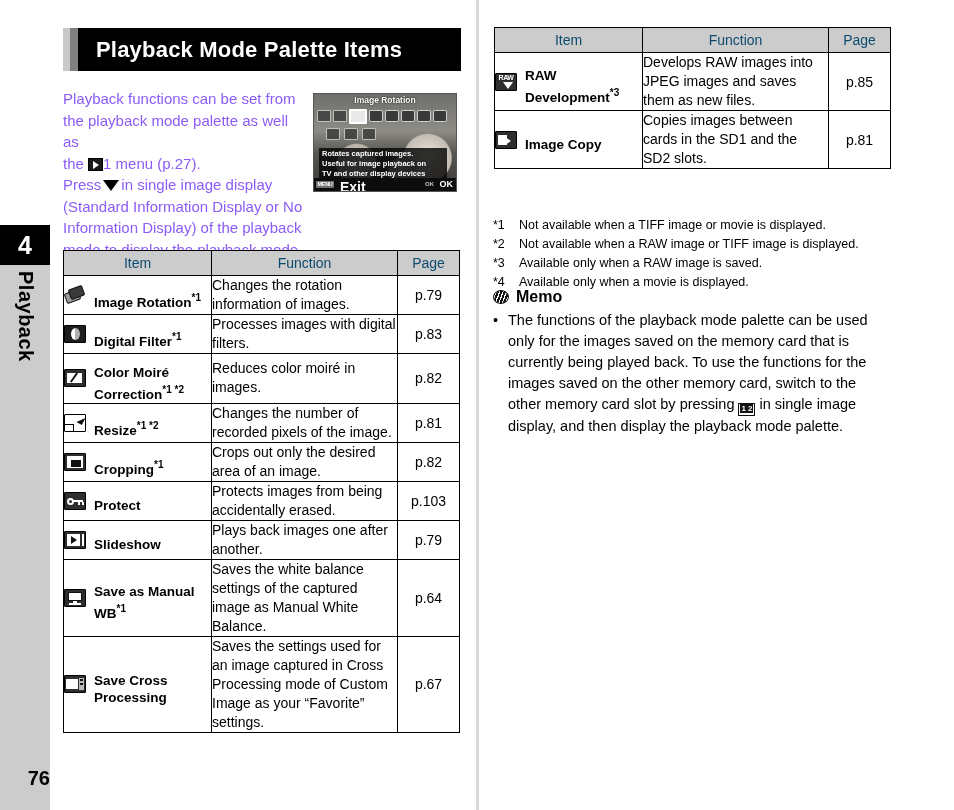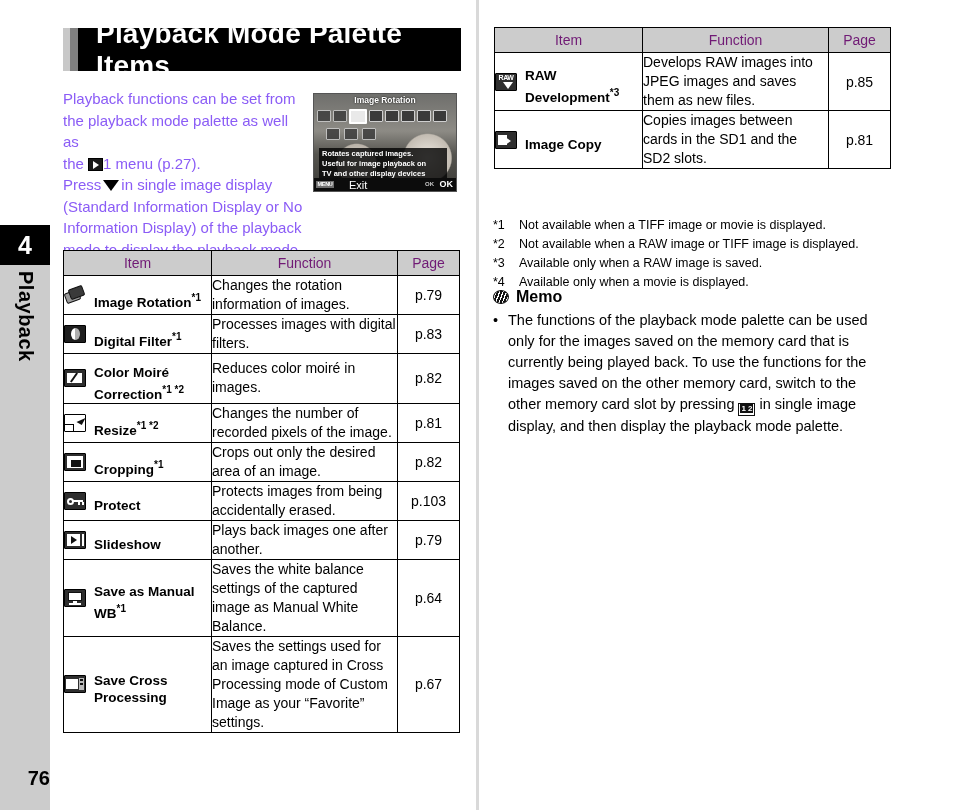--- a/index.html
+++ b/index.html
@@ -98,21 +98,21 @@
   #header-accent-dark {
     position: absolute;
     left: 7px; top: 0;
     width: 8px; height: 43px;
     background: #808080;
   }
   #section-title {
     position: relative;
     margin-left: 33px;
     color: #ffffff;
-    font-size: 28px;
+    font-size: 22px;
     font-weight: bold;
     letter-spacing: 0.2px;
   }
 
   
   #intro {
     position: absolute;
     left: 63px; top: 88px;
     width: 240px;
     font-size: 15px;
@@ -219,21 +219,21 @@
     background: #0c0c0c;
     color: #fff;
     z-index: 7;
   }
   #cam-menu-tag {
     position: absolute; left: 2px; top: 2.5px;
     font-size: 5.5px; font-weight: bold;
     background: #6f6f6f; color: #fff;
     padding: 0.5px 1.5px; letter-spacing: -0.3px;
   }
-  #cam-exit { position: absolute; left: 35px; top: 1px; font-size: 11px; font-weight: normal; }
+  #cam-exit { position: absolute; left: 26px; top: 1px; font-size: 14px; font-weight: bold; }
   #cam-ok-tag { position: absolute; right: 22px; top: 3px; font-size: 6px; color: #c9c9c9; font-weight: bold;}
   #cam-ok { position: absolute; right: 3px; top: 1px; font-size: 9px; font-weight: bold; }
 
   
   table.palette {
     border-collapse: collapse;
     table-layout: fixed;
     font-size: 13.5px;
     background: #fff;
   }
@@ -241,21 +241,21 @@
     border: 1px solid #000;
     vertical-align: middle;
     padding: 0;
   }
   table.palette thead th {
     background: #cccccc;
     font-weight: normal;
     font-size: 14px;
     height: 25px;
     text-align: center;
-    color: #701a75;
+    color: #0c4a6e;
   }
   td.c-item {
     padding: 7px 4px 7px 6px;
   }
   .item-wrap {
     display: flex;
     align-items: center;
     gap: 8px;
   }
   .item-label {

